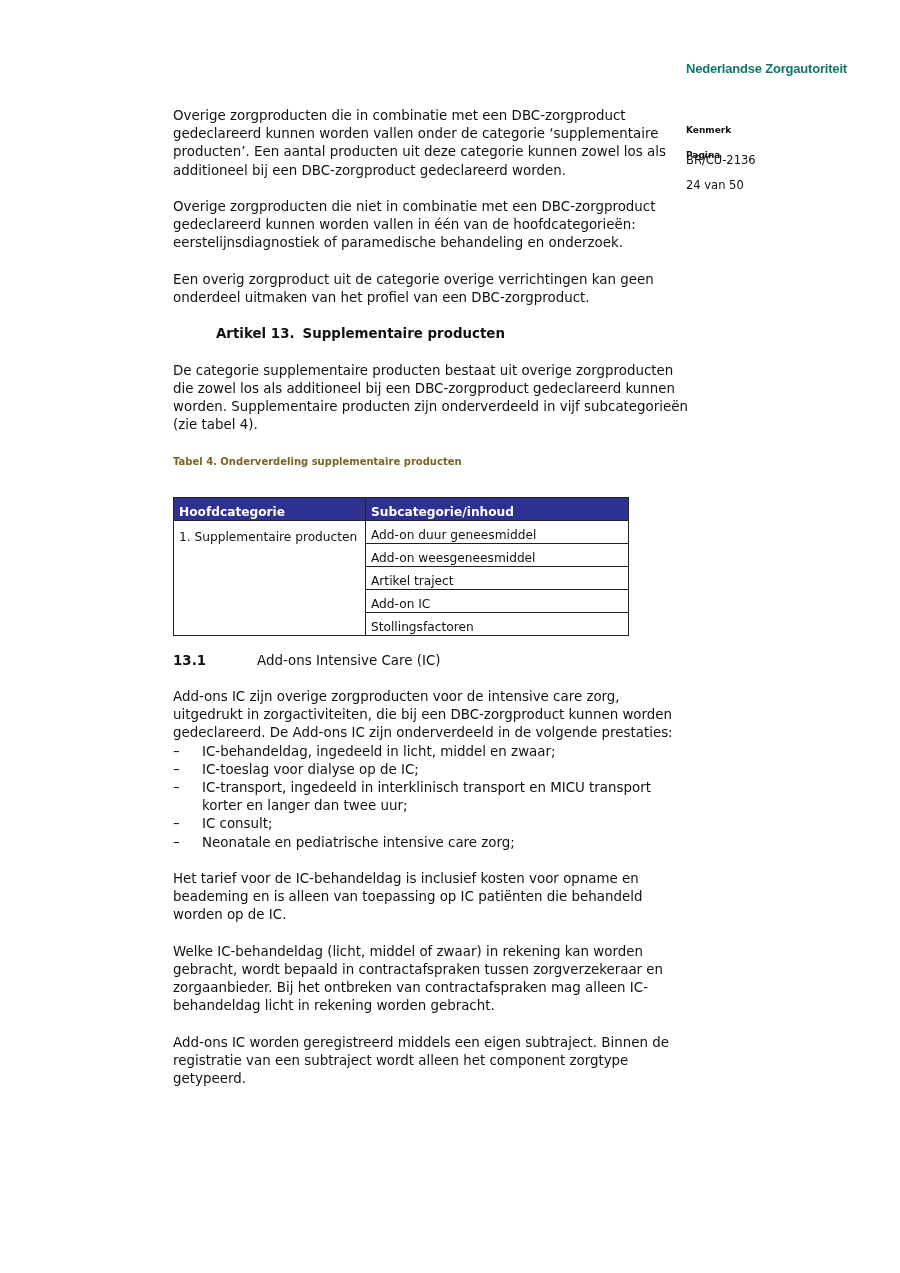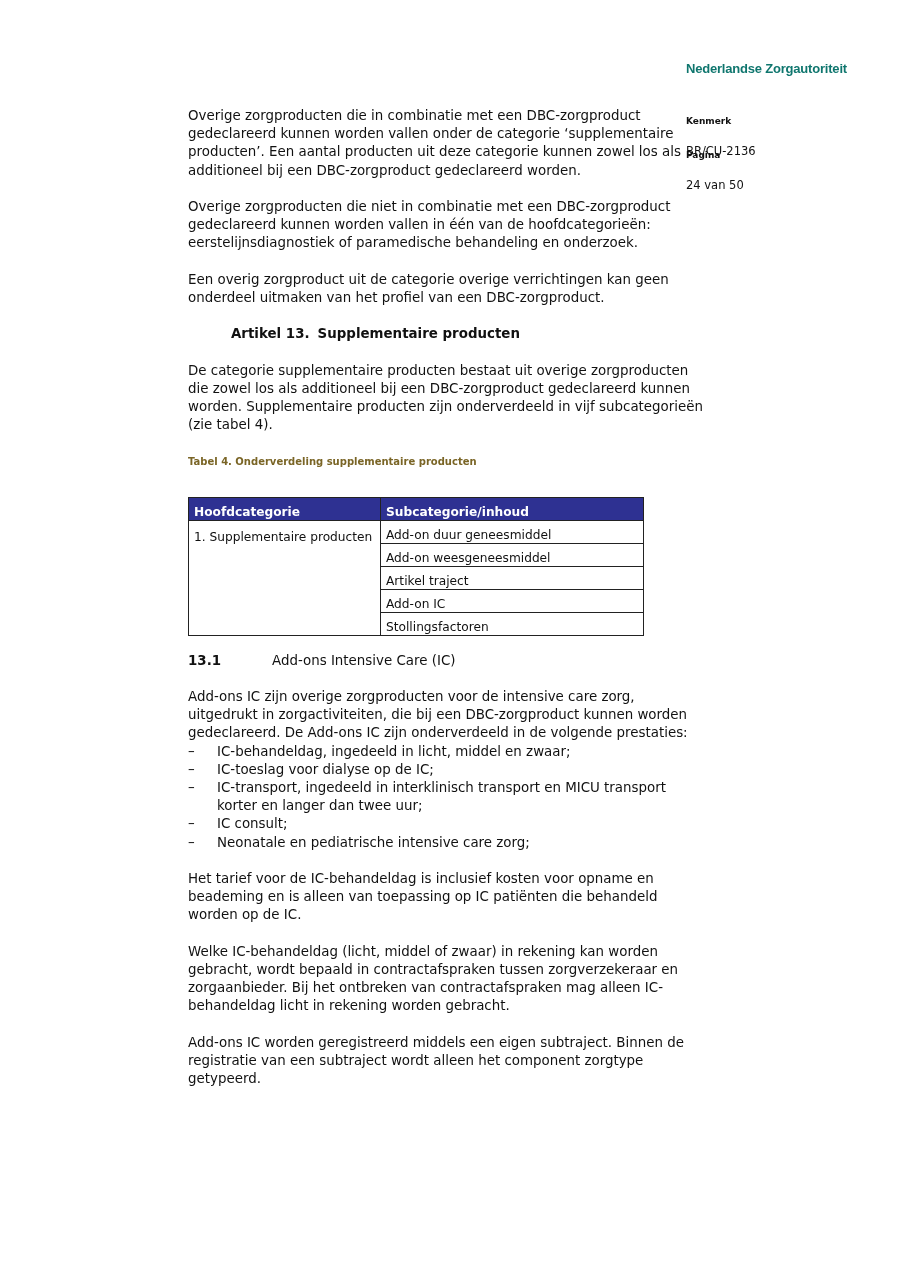--- a/index.html
+++ b/index.html
@@ -3,42 +3,42 @@
 <meta charset="utf-8">
 <style>
   html, body { margin: 0; padding: 0; background: #ffffff; }
   body { width: 900px; height: 1273px; position: relative; overflow: hidden;
          font-family: "DejaVu Sans", sans-serif; color: #111; }
   .org { position: absolute; left: 686px; top: 61px; font-family: "Liberation Sans", sans-serif;
          font-weight: bold; font-size: 13px; letter-spacing: -0.2px; color: #0f766e; }
   .meta { position: absolute; left: 686px; font-size: 11.5px; }
   .meta .lbl { font-weight: bold; font-size: 9px; display: block; line-height: 12px; }
   .meta .val { display: block; line-height: 14px; margin-top: 17px; }
-  .main { position: absolute; left: 188px; top: 107px; width: 520px; font-size: 13.4px; line-height: 18.2px; }
+  .main { position: absolute; left: 173px; top: 107px; width: 520px; font-size: 13.4px; line-height: 18.2px; }
   .main p { margin: 0 0 18.2px 0; }
   .art { font-weight: bold; margin: 0 0 18px 43px; }
   .art span { margin-right: 8px; }
   .caption { font-weight: bold; color: #7a6526; margin: 0 0 14px 0; font-size: 10px; }
   table { border-collapse: collapse; width: 456px; margin: 0 0 16px 0; font-size: 12.2px; }
   th { background: #2e3192; color: #fff; text-align: left; font-weight: bold; padding: 6px 5px 0 5px;
        border: 1.5px solid #222; height: 16px; line-height: 16px; }
   td { border: 1.5px solid #222; padding: 0 5px; vertical-align: bottom; height: 22px; line-height: 16px; }
   td.main-cat { vertical-align: top; padding-top: 8px; }
   .sec { margin: 0 0 18px 0; }
   .sec b { display: inline-block; width: 84px; }
   ul { list-style: none; margin: 0 0 18.2px 0; padding: 0; }
   li { position: relative; padding-left: 29px; }
   li::before { content: "–"; position: absolute; left: 0; }
 </style>
 </head>
 <body>
 
 <div class="org">Nederlandse Zorgautoriteit</div>
 
-<div class="meta" style="top:115px;">
+<div class="meta" style="top:124px;">
   <span class="lbl">Kenmerk</span>
   <span class="val">BR/CU-2136</span>
 </div>
 <div class="meta" style="top:149px;">
   <span class="lbl">Pagina</span>
   <span class="val">24 van 50</span>
 </div>
 
 <div class="main">
   <p>Overige zorgproducten die in combinatie met een DBC-zorgproduct gedeclareerd kunnen worden vallen onder de categorie ‘supplementaire producten’. Een aantal producten uit deze categorie kunnen zowel los als additioneel bij een DBC-zorgproduct gedeclareerd worden.</p>

